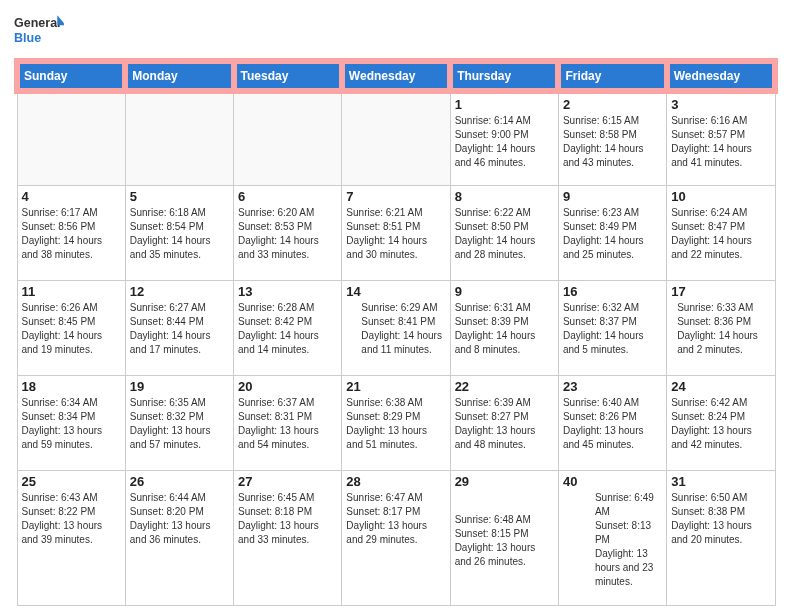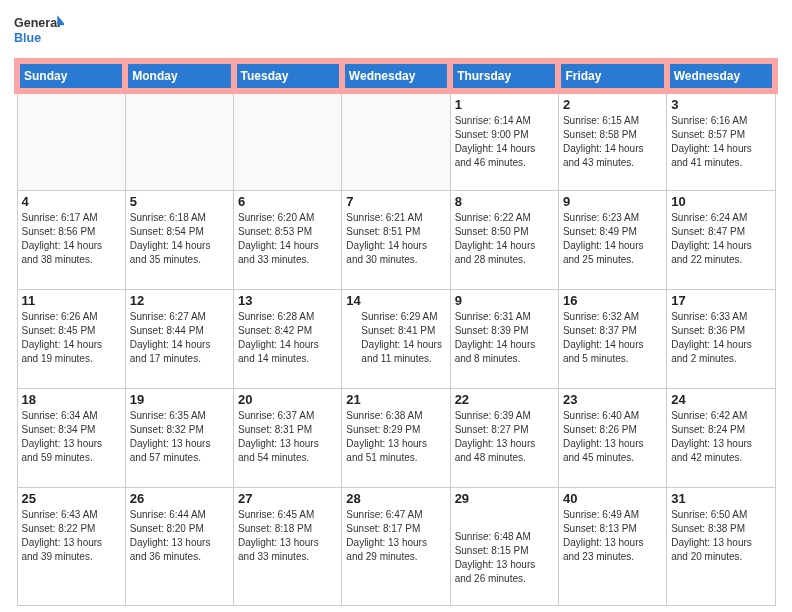--- a/index.html
+++ b/index.html
@@ -212,21 +212,21 @@
 Daylight: 14 hours and 8 minutes.</div>
           </td>
           <td>
             <span class="day-num">16</span>
             <div class="day-info" style="white-space: pre-line;">Sunrise: 6:32 AM
 Sunset: 8:37 PM
 Daylight: 14 hours and 5 minutes.</div>
           </td>
           <td>
             <span class="day-num">17</span>
-            <div class="day-info" style="white-space: pre-line;">Sunrise: 6:33 AM
+            <div class="day-info" style="white-space: pre-line; margin-left: 6px;">Sunrise: 6:33 AM
 Sunset: 8:36 PM
 Daylight: 14 hours and 2 minutes.</div>
           </td>
         </tr>
         <tr>
           <td>
             <span class="day-num">18</span>
             <div class="day-info" style="white-space: pre-line;">Sunrise: 6:34 AM
 Sunset: 8:34 PM
 Daylight: 13 hours and 59 minutes.</div>
@@ -294,21 +294,21 @@
 Daylight: 13 hours and 29 minutes.</div>
           </td>
           <td>
             <span class="day-num">29</span>
             <div class="day-info" style="white-space: pre-line; margin-top: 24px;">Sunrise: 6:48 AM
 Sunset: 8:15 PM
 Daylight: 13 hours and 26 minutes.</div>
           </td>
           <td>
             <span class="day-num">40</span>
-            <div class="day-info" style="white-space: pre-line;">Sunrise: 6:49 AM
+            <div class="day-info" style="white-space: pre-line; margin-left: 32px;">Sunrise: 6:49 AM
 Sunset: 8:13 PM
 Daylight: 13 hours and 23 minutes.</div>
           </td>
           <td>
             <span class="day-num">31</span>
             <div class="day-info" style="white-space: pre-line;">Sunrise: 6:50 AM
 Sunset: 8:38 PM
 Daylight: 13 hours and 20 minutes.</div>
           </td>
         </tr>

